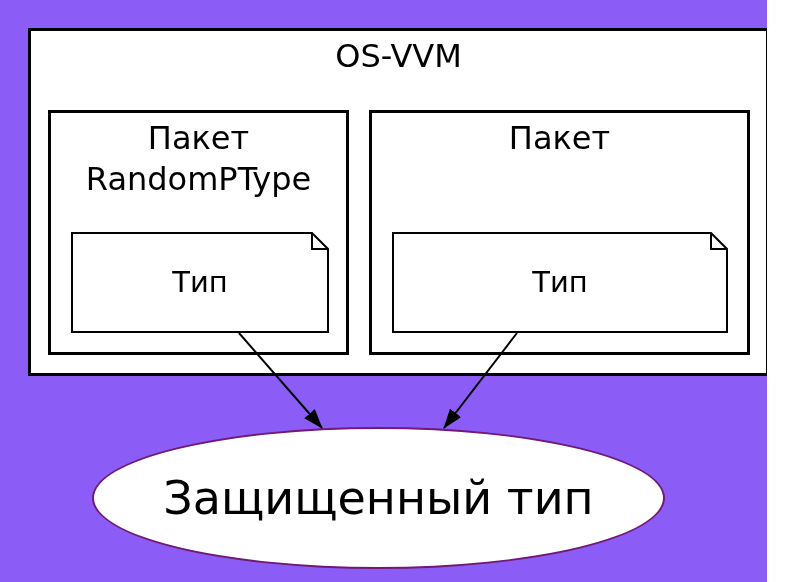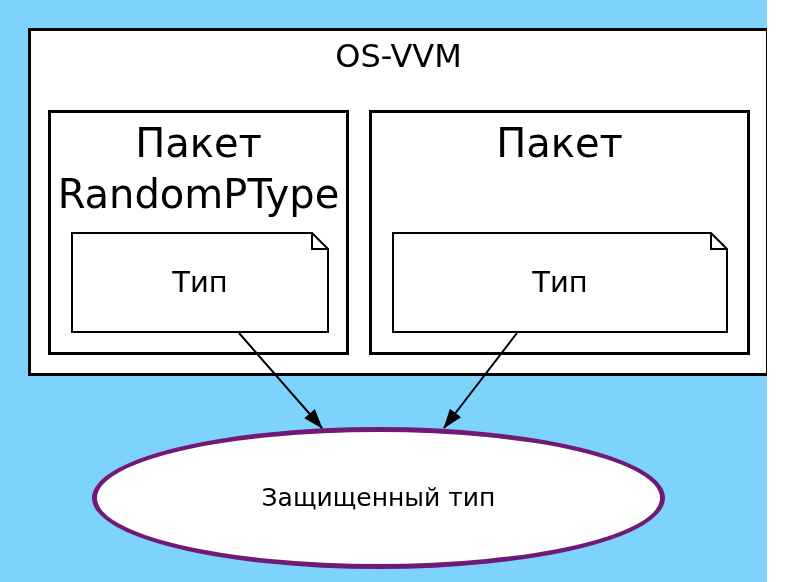--- a/index.html
+++ b/index.html
@@ -5,21 +5,21 @@
   html, body {
     margin: 0;
     padding: 0;
     background: #ffffff;
     font-family: "DejaVu Sans", sans-serif;
   }
   .canvas {
     position: relative;
     width: 767px;
     height: 582px;
-    background: #7dd3fc;
+    background: #8b5cf6;
     overflow: hidden;
     color: #000000;
   }
   .box {
     position: absolute;
     border: 3px solid #000000;
     background: #ffffff;
     box-sizing: border-box;
   }
   .outer-box {
@@ -35,21 +35,21 @@
     line-height: 1.3;
     white-space: nowrap;
   }
   .pkg-box-left  { left: 48px;  top: 110px; width: 301px; height: 245px; }
   .pkg-box-right { left: 369px; top: 110px; width: 381px; height: 245px; }
   .pkg-label {
     position: absolute;
     left: 0; top: 5px;
     width: 100%;
     text-align: center;
-    font-size: 40px;
+    font-size: 32px;
     line-height: 1.28;
     white-space: nowrap;
   }
   .note {
     position: absolute;
     background: transparent;
   }
   .note-left  { left: 71px;  top: 232px; width: 258px; height: 101px; }
   .note-right { left: 392px; top: 232px; width: 336px; height: 101px; }
   .note svg.note-outline {
@@ -67,30 +67,30 @@
     justify-content: center;
     text-align: center;
     font-size: 29px;
     line-height: 1.28;
     white-space: nowrap;
   }
   .protected-ellipse {
     position: absolute;
     left: 92px; top: 427px;
     width: 573px; height: 142px;
-    border: 5px solid #701a75;
+    border: 2px solid #701a75;
     border-radius: 50%;
     background: #ffffff;
     box-sizing: border-box;
     display: flex;
     flex-direction: column;
     align-items: center;
     justify-content: center;
     text-align: left;
-    font-size: 25px;
+    font-size: 46px;
     line-height: 1.18;
     white-space: nowrap;
   }
   .arrow-layer {
     position: absolute;
     left: 0; top: 0;
     width: 800px; height: 582px;
     pointer-events: none;
   }
   .line { display: block; }

